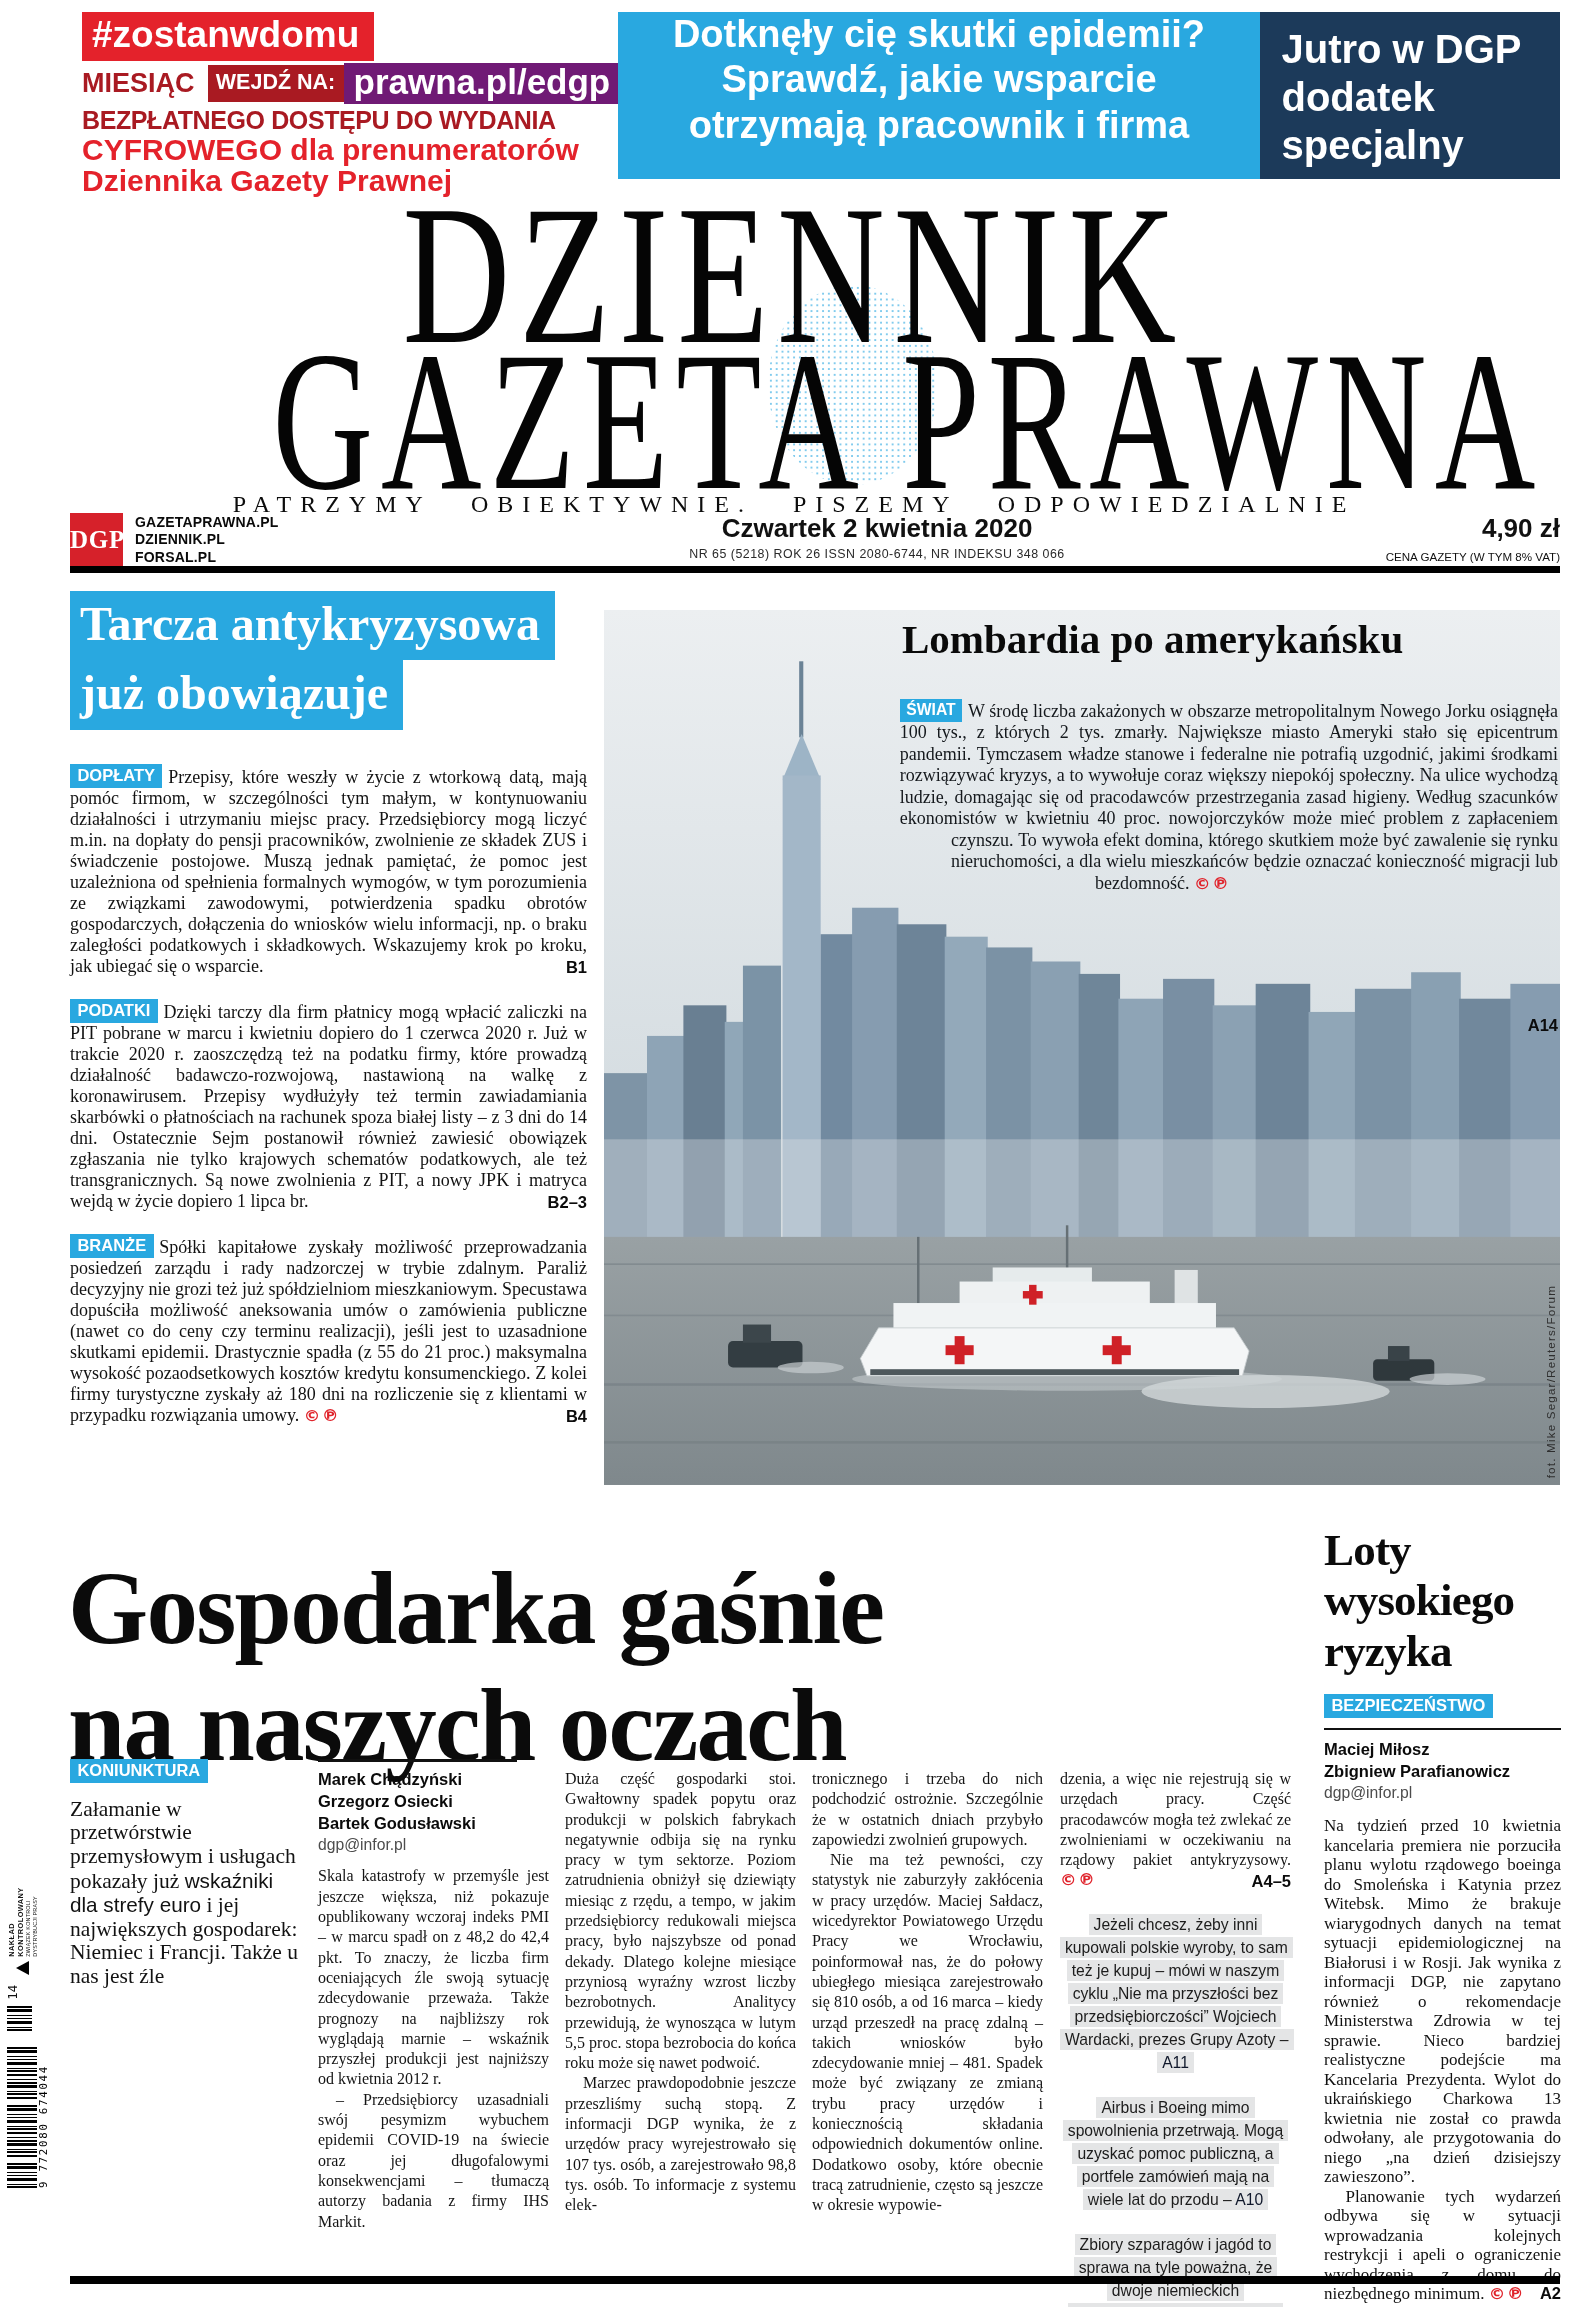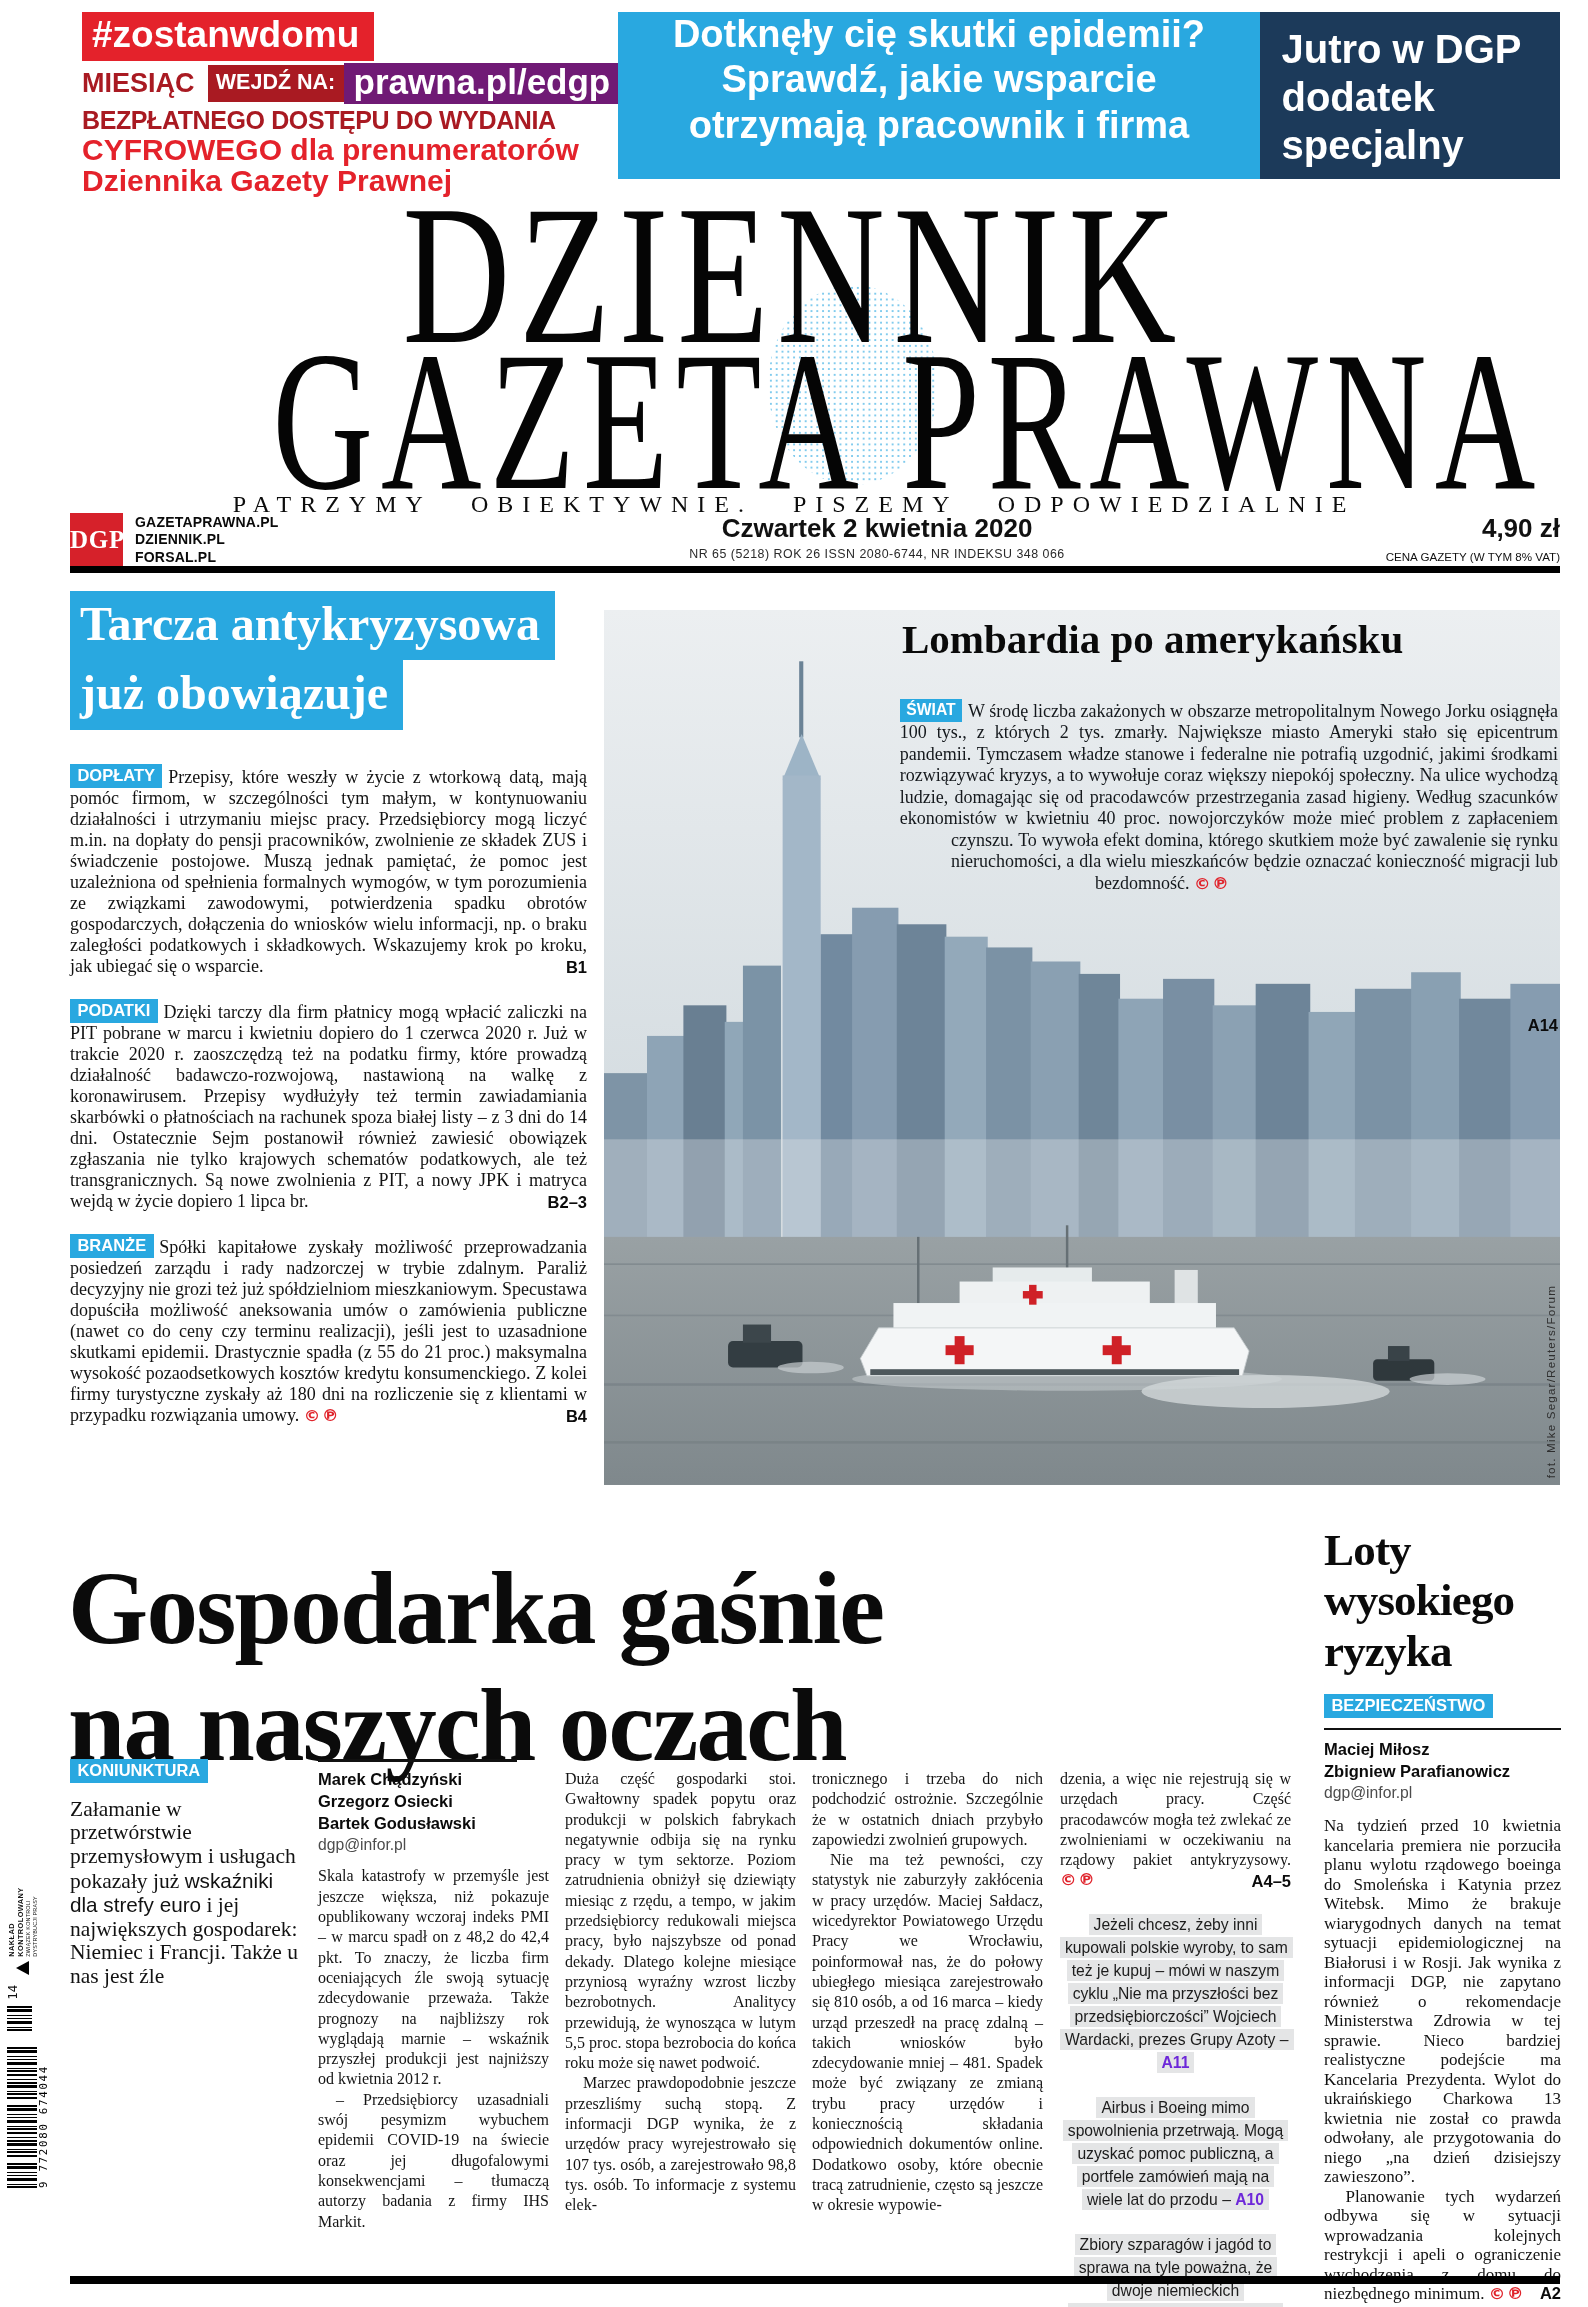--- a/index.html
+++ b/index.html
@@ -92,21 +92,21 @@
   .colA{left:70px}.colB{left:318px}.colC{left:565px}.colD{left:812px}.colE{left:1060px}
   .lede{margin-top:15px;font-size:21.5px;line-height:23.6px;color:#121212}
   .sansb{font-family:"Liberation Sans",sans-serif;font-weight:400;font-size:20.7px}
   .colrule{height:2.5px;background:#111;width:199px}
   .bbody{font-size:16px;line-height:20.3px;text-align:justify;color:#141414;position:relative}
   .bbody .p2{text-indent:18px}
   .colC .bbody,.colD .bbody,.colE .bbody{margin-top:10px}
   .colB .bbody{margin-top:11.6px}
   .teaser{margin-top:22px;text-align:center;font:400 15.7px/23px "Liberation Sans",sans-serif;color:#1c1c1c}
   .hl{background:#e4e5e6;padding:1.7px 5px 2.5px;-webkit-box-decoration-break:clone;box-decoration-break:clone}
-  .tref{font-weight:700;color:#6d28d9}
+  .tref{font-weight:400;color:#0f172a}
 
   
   .bcwrap{left:6.6px;top:1903px;width:53px;height:285px}
   .bcinner{width:285px;height:53px;transform-origin:0 0;transform:rotate(-90deg) translateX(-285px);
       display:flex;align-items:flex-start;gap:10px}
   .bars{height:30px;width:147px;
       background:repeating-linear-gradient(90deg,#000 0 1.7px,#fff 1.7px 3.3px,#000 3.3px 4.1px,#fff 4.1px 7.4px,#000 7.4px 10px,#fff 10px 11.6px)}
   .bcdigits{font:400 10.8px/13.2px "DejaVu Sans Mono",monospace;letter-spacing:1.7px;color:#000}
   .addon .bars{width:28px;height:25px}
   .addon{display:flex;gap:3.3px;align-items:flex-start;padding-top:0}

